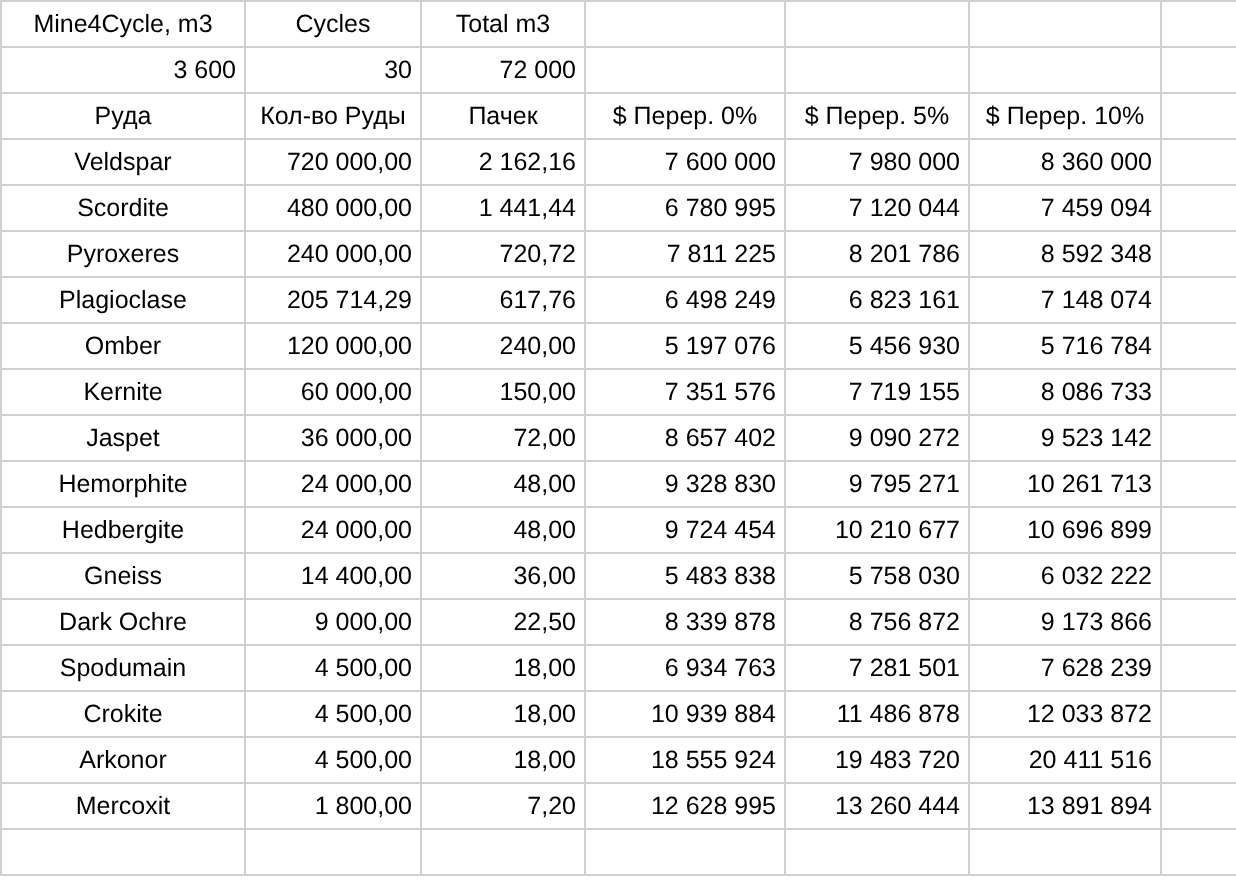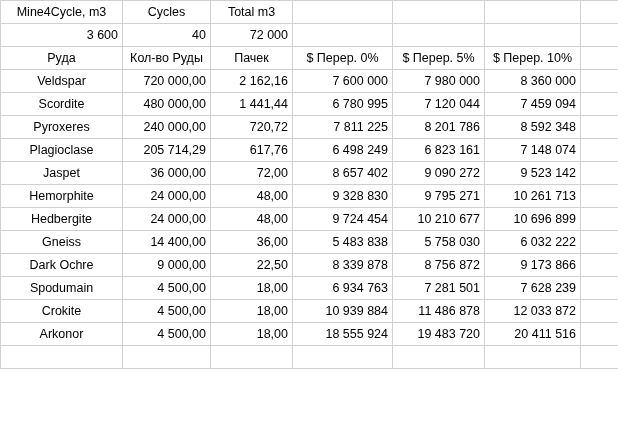--- a/index.html
+++ b/index.html
@@ -99,21 +99,21 @@
         <td class="hdr thick-top">Cycles</td>
         <td class="hdr thick-top thick-right">Total m3</td>
         <td class="blank"></td>
         <td class="blank"></td>
         <td class="blank"></td>
         <td class="blank"></td>
       </tr>
 
       <tr>
         <td class="hdr-plain thick-left">3 600</td>
-        <td class="hdr-plain">40</td>
+        <td class="hdr-plain">30</td>
         <td class="hdr-plain thick-right">72 000</td>
         <td class="blank"></td>
         <td class="blank"></td>
         <td class="blank"></td>
         <td class="blank"></td>
       </tr>
 
       <tr>
         <td class="hdr thick-left thick-bottom">Руда</td>
         <td class="hdr thick-bottom">Кол-во Руды</td>
@@ -154,20 +154,38 @@
         <tr>
           <td class="lbl green thick-left">Plagioclase</td>
           <td class="num green">205 714,29</td>
           <td class="num green">617,76</td>
           <td class="num green thick-left">6 498 249</td>
           <td class="num green">6 823 161</td>
           <td class="num green thick-right">7 148 074</td>
           <td class="blank"></td>
         </tr>
         <tr>
+          <td class="lbl green thick-left">Omber</td>
+          <td class="num green">120 000,00</td>
+          <td class="num green">240,00</td>
+          <td class="num green thick-left">5 197 076</td>
+          <td class="num green">5 456 930</td>
+          <td class="num green thick-right">5 716 784</td>
+          <td class="blank"></td>
+        </tr>
+        <tr>
+          <td class="lbl green thick-left">Kernite</td>
+          <td class="num green">60 000,00</td>
+          <td class="num green">150,00</td>
+          <td class="num green thick-left">7 351 576</td>
+          <td class="num green">7 719 155</td>
+          <td class="num green thick-right">8 086 733</td>
+          <td class="blank"></td>
+        </tr>
+        <tr>
           <td class="lbl green thick-left">Jaspet</td>
           <td class="num green">36 000,00</td>
           <td class="num green">72,00</td>
           <td class="num green thick-left">8 657 402</td>
           <td class="num green">9 090 272</td>
           <td class="num green thick-right">9 523 142</td>
           <td class="blank"></td>
         </tr>
         <tr>
           <td class="lbl pink thick-left">Hemorphite</td>
@@ -225,20 +243,29 @@
         </tr>
         <tr>
           <td class="lbl amber thick-left">Arkonor</td>
           <td class="num amber">4 500,00</td>
           <td class="num amber">18,00</td>
           <td class="num amber thick-left">18 555 924</td>
           <td class="num amber">19 483 720</td>
           <td class="num amber thick-right">20 411 516</td>
           <td class="blank"></td>
         </tr>
+        <tr>
+          <td class="lbl amber thick-left thick-bottom">Mercoxit</td>
+          <td class="num amber thick-bottom">1 800,00</td>
+          <td class="num amber thick-bottom">7,20</td>
+          <td class="num amber thick-left thick-bottom">12 628 995</td>
+          <td class="num amber thick-bottom">13 260 444</td>
+          <td class="num amber thick-right thick-bottom">13 891 894</td>
+          <td class="blank"></td>
+        </tr>
         <tr class="filler-row">
           <td></td>
           <td></td>
           <td></td>
           <td></td>
           <td></td>
           <td></td>
           <td></td>
         </tr>
       </tbody>

